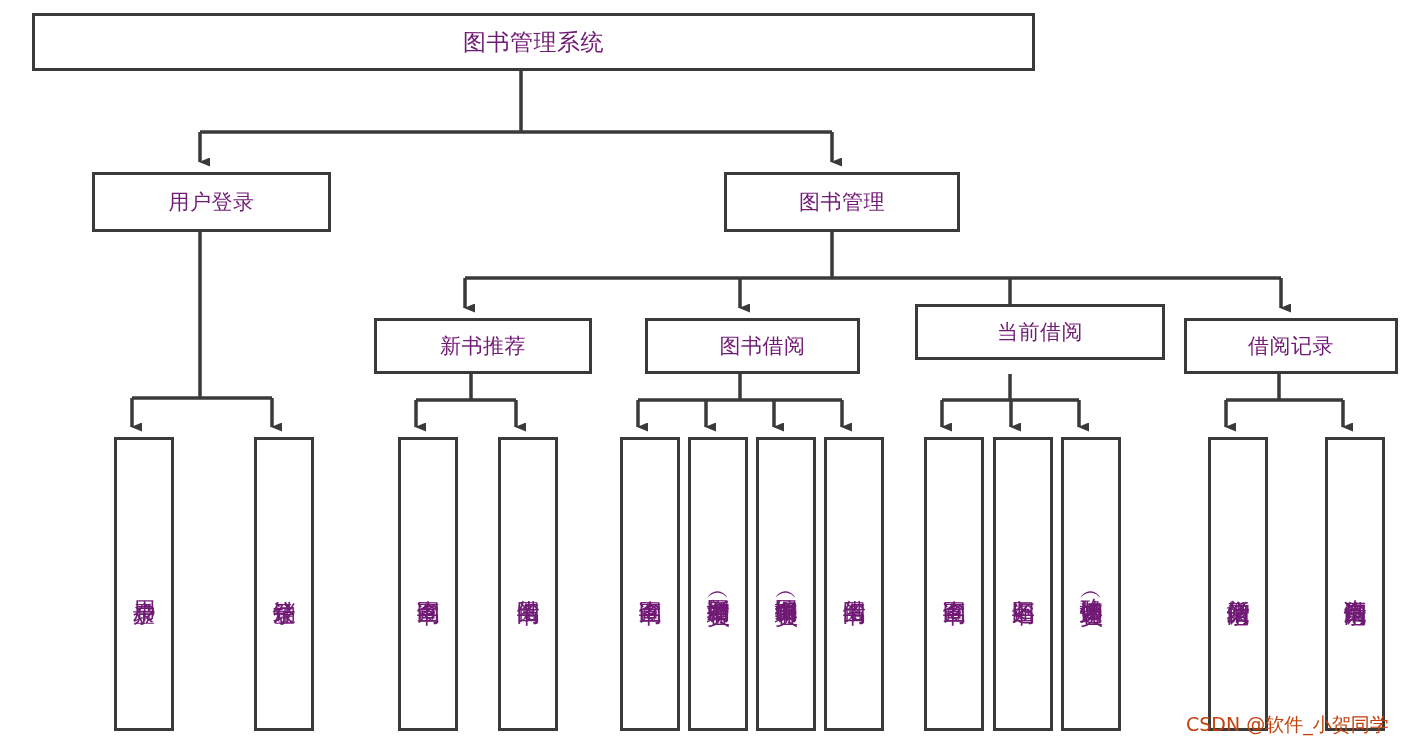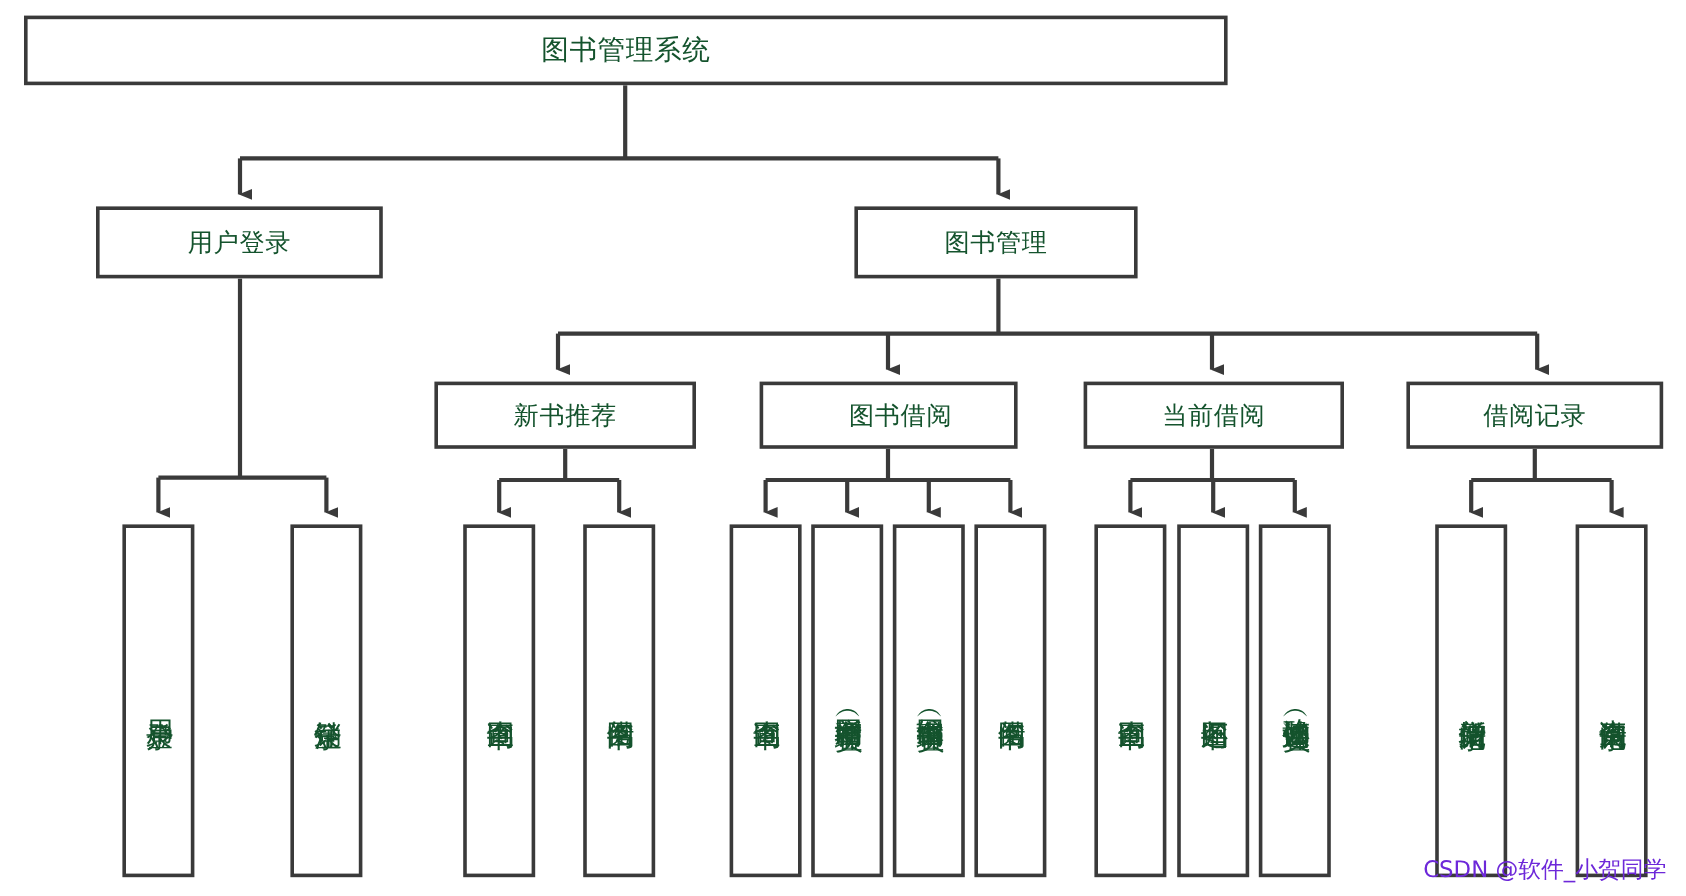--- a/index.html
+++ b/index.html
@@ -25,21 +25,22 @@
     height: 747px;
   }
   .node {
     position: absolute;
     box-sizing: border-box;
     border: 3px solid #3a3a3a;
     background: #ffffff;
     display: flex;
     align-items: center;
     justify-content: center;
-    color: #14532d;
+    color: #701a75;
+    margin-left: 12px;
   }
   .node-label {
     font-size: 21px;
     line-height: 1.15;
     letter-spacing: 0.5px;
     white-space: nowrap;
   }
   .node.vertical {
     align-items: center;
     justify-content: center;
@@ -55,21 +56,21 @@
     max-height: 100%;
   }
   #root-node .node-label {
     font-size: 23px;
   }
   #watermark {
     position: absolute;
     left: 1186px;
     top: 712px;
     font-size: 19px;
-    color: #6d28d9;
+    color: #c2410c;
     white-space: nowrap;
     pointer-events: none;
   }
 </style>
 </head>
 <body>
 
 <div id="diagram-root">
 
   <svg id="connector-layer" viewBox="0 0 1405 747" xmlns="http://www.w3.org/2000/svg">
@@ -132,21 +133,21 @@
   <div class="node" style="left:362px; top:318px; width:218px; height:56px;">
     <span class="node-label">新书推荐</span>
   </div>
 
   <div class="node" style="left:712px; top:172px; width:236px; height:60px;">
     <span class="node-label">图书管理</span>
   </div>
   <div class="node" style="left:633px; top:318px; width:215px; height:56px;padding-left:20px;">
     <span class="node-label">图书借阅</span>
   </div>
-  <div class="node" style="left:903px; top:318px; width:217px; height:56px;">
+  <div class="node" style="left:903px; top:304px; width:250px; height:56px;">
     <span class="node-label">当前借阅</span>
   </div>
   <div class="node" style="left:1172px; top:318px; width:214px; height:56px;">
     <span class="node-label">借阅记录</span>
   </div>
 
   <div class="node vertical" style="left:102px; top:437px; width:60px; height:294px;">
     <span class="node-label">用户登录</span>
   </div>
   <div class="node vertical" style="left:242px; top:437px; width:60px; height:294px;">

